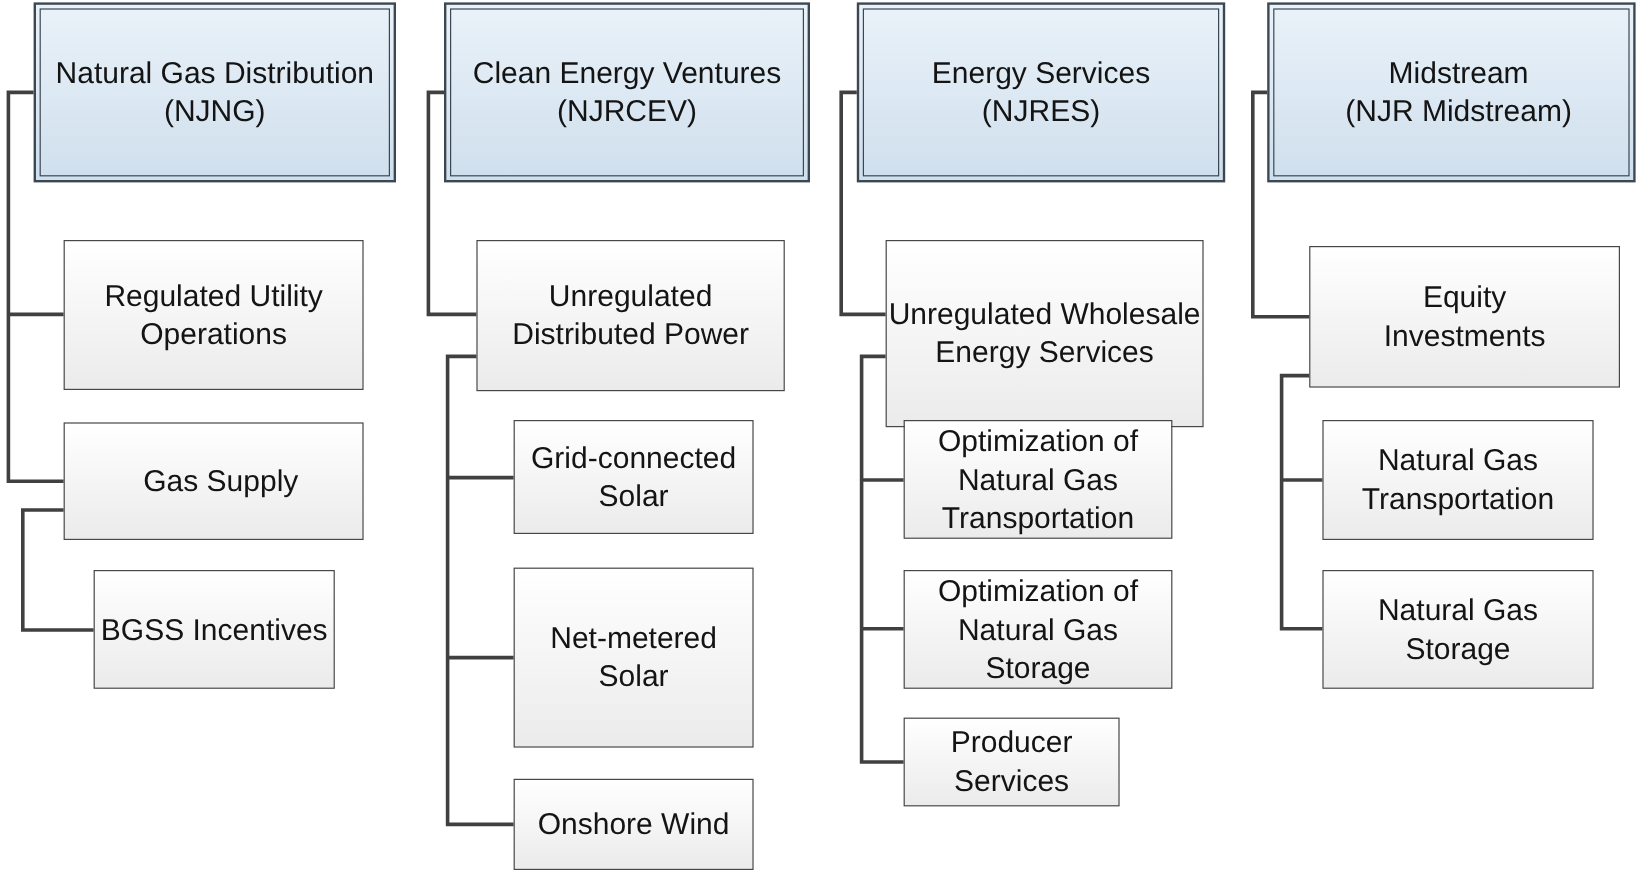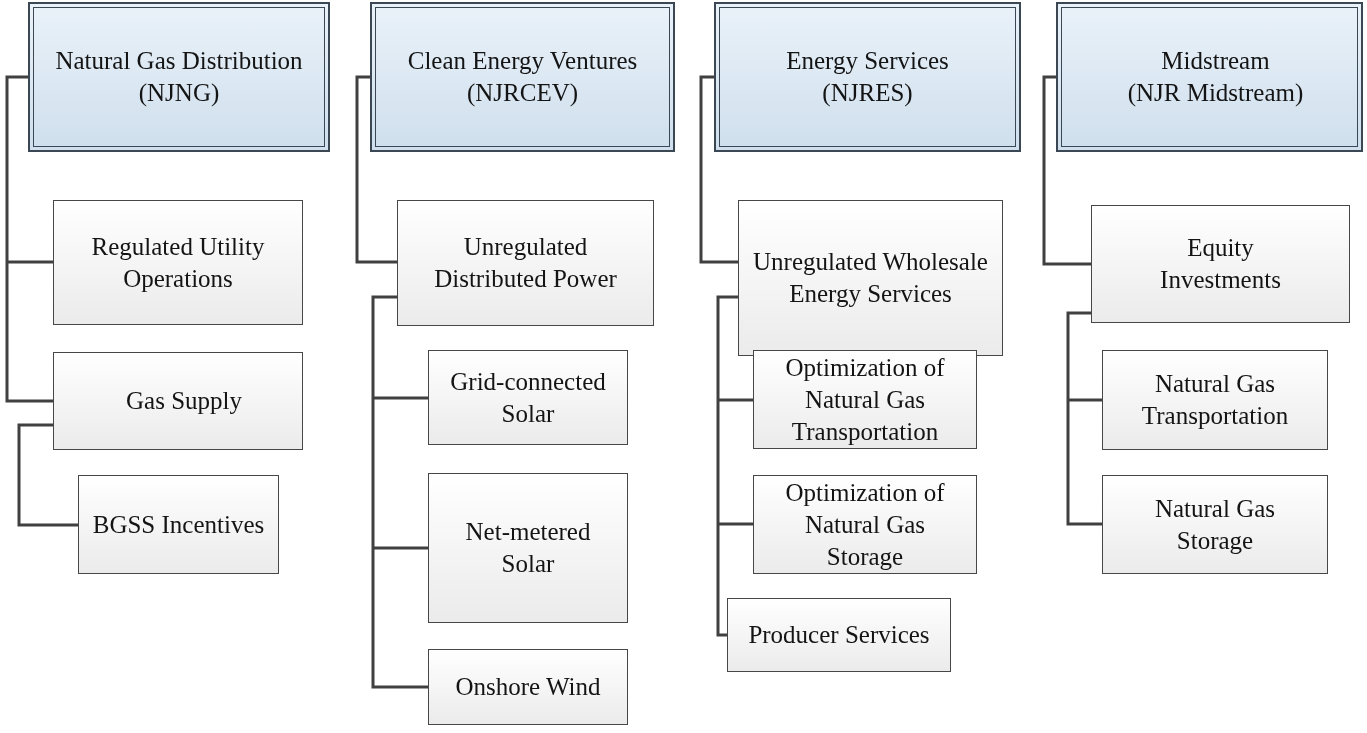--- a/index.html
+++ b/index.html
@@ -3,21 +3,21 @@
 <meta charset="utf-8">
 <style>
   :root{
     --header-fill-top:#eaf2f9; --header-fill-bottom:#cfdfed; --header-border:#3b4854;
     --child-fill-top:#ffffff;  --child-fill-bottom:#ebebec;  --child-border:#474747;
     --connector:#404040; --text:#141414;
   }
   html,body{margin:0;padding:0;background:#ffffff;}
   #canvas{
     position:relative; width:1367px; height:733px; background:#ffffff;
-    font-family:Liberation Serif, serif; color:var(--text);
+    font-family:Liberation Sans, sans-serif; color:var(--text);
     overflow:hidden;
   }
   svg.connectors{position:absolute;left:0;top:0;}
   svg.connectors polyline{fill:none;stroke:var(--connector);stroke-width:3;stroke-linejoin:miter;}
   .box{
     position:absolute; box-sizing:border-box;
     display:flex; flex-direction:column; align-items:center; justify-content:center;
     text-align:center;
   }
   .box .lines{white-space:pre-line; font-size:25px; line-height:1.28;}
@@ -107,21 +107,21 @@
   <div class="box child" style="left:753px;top:350px;width:224px;height:99px;">
     <div class="lines">Optimization of
 Natural Gas
 Transportation</div>
   </div>
   <div class="box child" style="left:753px;top:475px;width:224px;height:99px;">
     <div class="lines">Optimization of
 Natural Gas
 Storage</div>
   </div>
-  <div class="box child" style="left:727px;top:598px;width:224px;height:74px;">
+  <div class="box child" style="left:753px;top:598px;width:180px;height:74px;">
     <div class="lines">Producer Services</div>
   </div>
 
   <div class="box header" style="left:1056px;top:2px;width:307px;height:150px;padding-left:12px;">
     <div class="lines">Midstream
 (NJR Midstream)</div>
   </div>
   <div class="box child" style="left:1091px;top:205px;width:259px;height:118px;">
     <div class="lines">Equity
 Investments</div>

